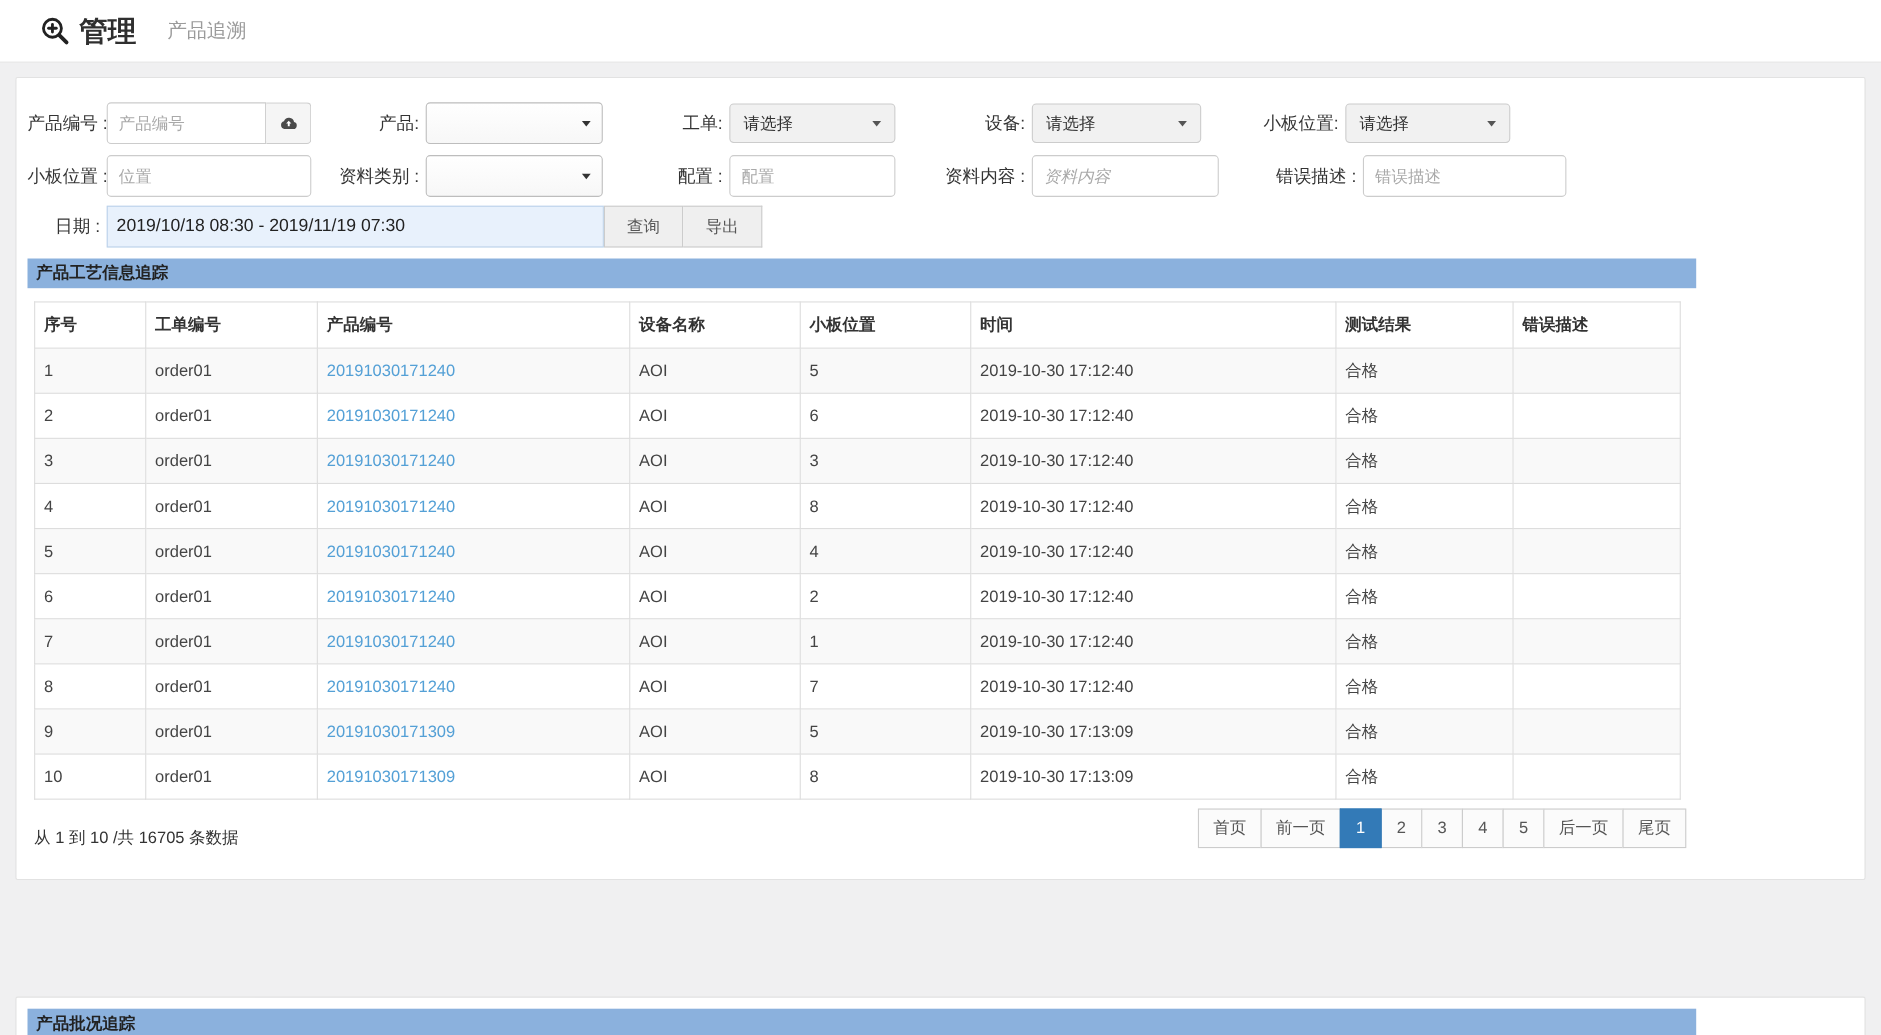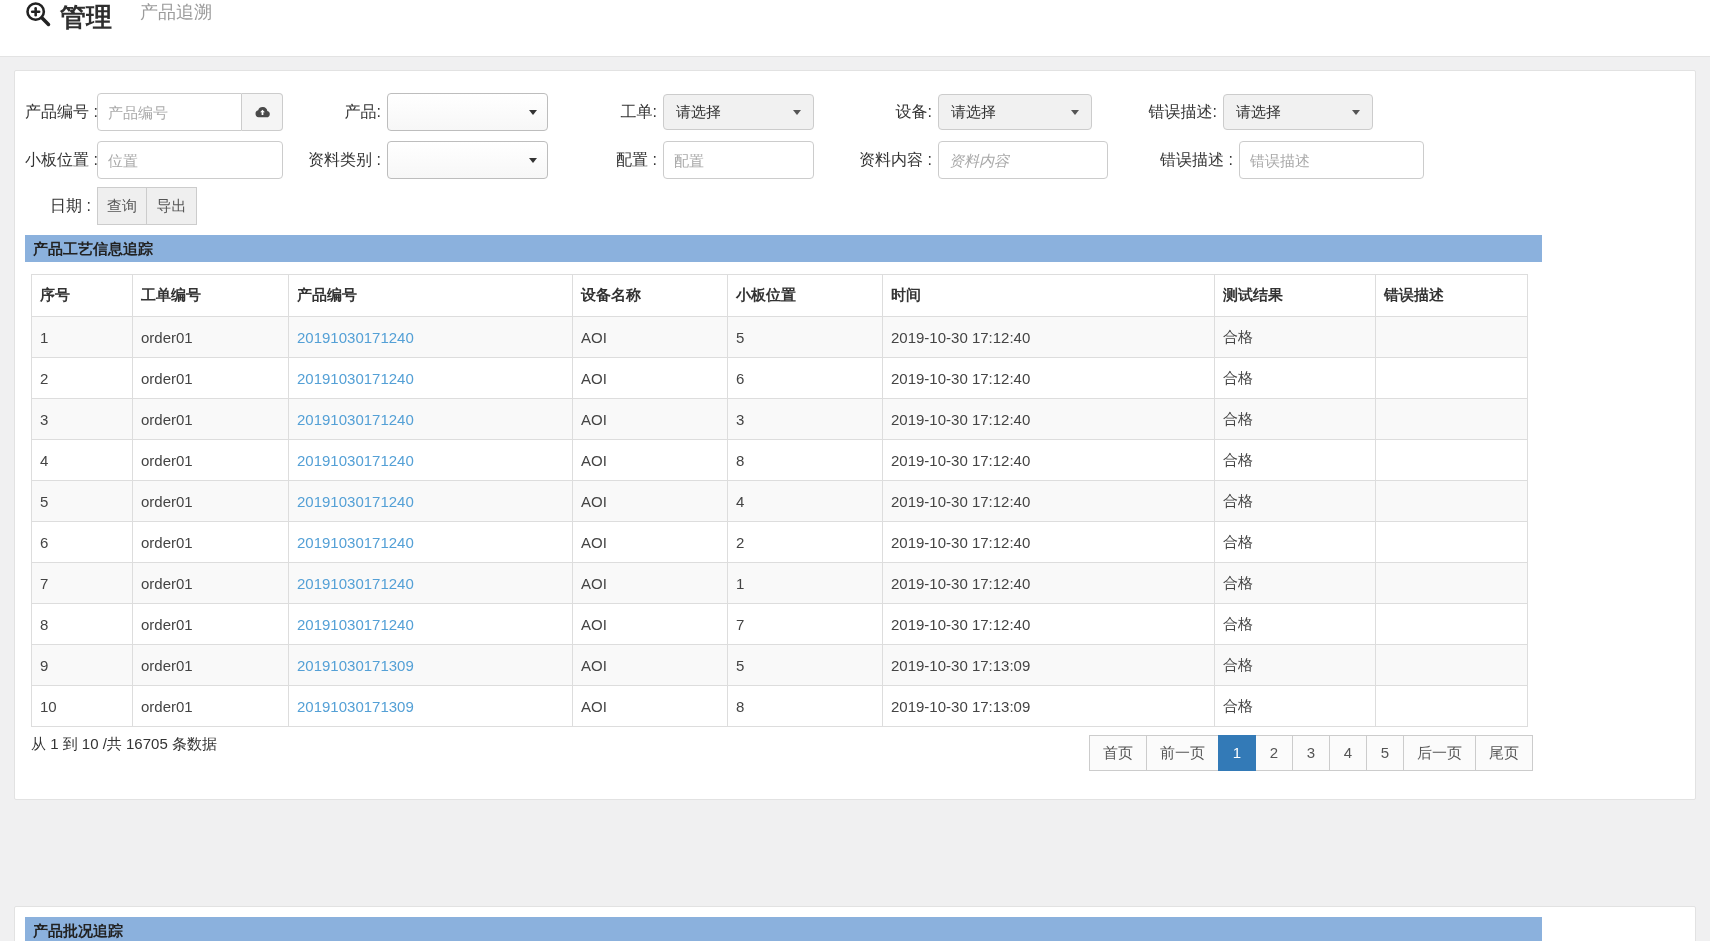--- a/index.html
+++ b/index.html
@@ -6,21 +6,21 @@
   html,body { margin:0; padding:0; }
   body {
     width:1710px; height:941px; overflow:hidden;
     background:#f0f0f1;
     font-family:"Liberation Sans","DejaVu Sans",sans-serif;
     color:#333;
   }
   
   .topbar {
     height:57px; background:#fff; border-bottom:1px solid #e3e3e3;
-    display:flex; padding-left:24px;
+    display:flex; align-items:center; padding-left:36px;
   }
   .topbar .zoom-icon { width:28px; height:28px; flex:0 0 auto; }
   .topbar .title { font-size:26px; font-weight:600; color:#2f2f2f; margin-left:8px; }
   .topbar .subtitle { font-size:18px; color:#9b9b9b; margin-left:28px; }
 
   
   .panel {
     margin:0 14px; background:#fff; border:1px solid #e2e2e2; border-radius:2px;
   }
   .panel1 { margin-top:13px; height:730px; padding:22px 10px 0 10px; }
@@ -72,21 +72,21 @@
   .w-c1s { width:161px; } .w-c3 { width:151px; } .w-c4 { width:154px; }
   .w-c5 { width:150px; }  .w-i1 { width:186px; } .w-i4 { width:170px;font-style:italic; }
   .w-i5 { width:185px; }
 
   .date-input {
     width:452px; height:38px; border:1px solid #bcd2ea; border-radius:0;
     background:#e8f1fc; font-size:16px; color:#222; padding:0 8px;
     font-family:inherit; outline:none;
   }
   .btn {
-    height:38px; width:50px; border:1px solid #ccc; background:#efefef;
+    height:38px; width:72px; border:1px solid #ccc; background:#efefef;
     font-size:15px; color:#555; cursor:pointer; font-family:inherit;
   }
   .btn + .btn { border-left:none; }
 
   
   .section-banner {
     width:1517px; height:27px; margin-top:10px; background:#8bb1dd;
     color:#222; font-weight:bold; font-size:15px; line-height:27px;
     padding-left:8px;
   }
@@ -101,21 +101,21 @@
     overflow:hidden; white-space:nowrap;
   }
   table.grid th { height:42px; font-weight:bold; color:#333; background:#fff; }
   table.grid td { height:41px; color:#444; }
   table.grid tbody tr:nth-child(odd) { background:#f9f9f9; }
   table.grid a { color:#54a0d6; text-decoration:none; cursor:pointer; }
 
   
   .table-footer {
     width:1502px; margin:8px 0 0 6px;
-    display:flex; justify-content:space-between; align-items:flex-start;
+    display:flex; justify-content:space-between; align-items:flex-end;
   }
   .summary { font-size:15px; color:#333; }
   .pagination { display:flex; }
   .page-btn {
     min-width:38px; height:36px; line-height:34px; padding:0 13px;
     border:1px solid #ccc; margin-left:-1px; background:#fbfbfb;
     color:#555; font-size:15px; text-align:center; cursor:pointer;
     user-select:none;
   }
   .page-btn:first-child { margin-left:0; }
@@ -156,21 +156,21 @@
     <span class="flabel w-l3">工单:</span>
     <div class="dropbtn w-c3">
       <span>请选择</span>
       <span class="caret"></span>
     </div>
     <span class="flabel w-l4">设备:</span>
     <div class="dropbtn w-c4">
       <span>请选择</span>
       <span class="caret"></span>
     </div>
-    <span class="flabel w-l5">错误描述:</span>
+    <span class="flabel w-l5">小板位置:</span>
     <div class="dropbtn w-c5">
       <span>请选择</span>
       <span class="caret"></span>
     </div>
   </div>
 
   <div class="frow frow2">
     <span class="flabel w-l1">小板位置 :</span>
     <input class="txt w-i1" type="text" placeholder="位置" style="">
     <span class="flabel w-l2">资料类别 :</span>
@@ -181,20 +181,21 @@
     <span class="flabel w-l3">配置 :</span>
     <input class="txt w-c3" type="text" placeholder="配置" style="">
     <span class="flabel w-l4">资料内容 :</span>
     <input class="txt w-i4" type="text" placeholder="资料内容" style="">
     <span class="flabel w-l5">错误描述 :</span>
     <input class="txt w-i5" type="text" placeholder="错误描述" style="">
   </div>
 
   <div class="frow">
     <span class="flabel w-l1">日期 :</span>
+    <input class="date-input" type="text" value="2019/10/18 08:30 - 2019/11/19 07:30" style="">
     <button class="btn">查询</button>
     <button class="btn">导出</button>
   </div>
 
   <div class="section-banner">产品工艺信息追踪</div>
 
   <table class="grid">
     <colgroup>
       <col style="width:101px">
         <col style="width:156px">

